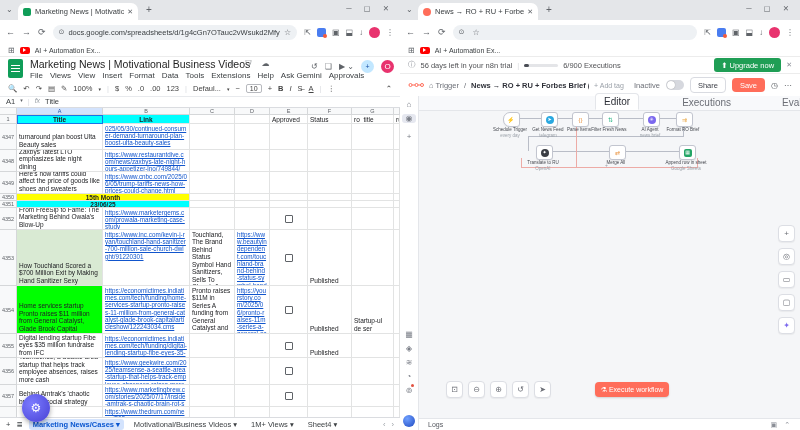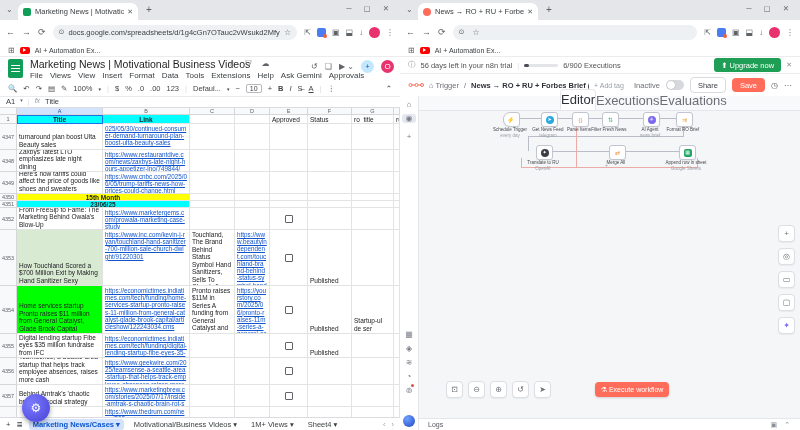--- a/index.html
+++ b/index.html
@@ -78,21 +78,21 @@
   .crumb{font-size:7.5px;color:#6b6e76;white-space:nowrap;}
   .wfname{font-size:7.5px;color:#2e3038;font-weight:bold;white-space:nowrap;overflow:hidden;max-width:118px;}
   .addtag{font-size:7px;color:#9aa0a8;white-space:nowrap;}
   .wf-right{margin-left:auto;display:flex;align-items:center;gap:6px;}
   .inactive-lbl{font-size:7.5px;color:#6b6e76;}
   .toggle{width:18px;height:10px;border-radius:6px;background:#d6d8de;position:relative;}
   .toggle:after{content:"";position:absolute;left:1px;top:1px;width:8px;height:8px;border-radius:50%;background:#fff;box-shadow:0 0 1px rgba(0,0,0,.4);}
   .btn-share{border:1px solid #d9dbe1;border-radius:4px;font-size:7.5px;color:#40434b;padding:2.5px 7px;background:#fff;}
   .btn-save{background:#ff6d5a;border-radius:4px;font-size:7.5px;color:#fff;padding:2.5px 8px;}
   .wftabs{position:absolute;top:96px;left:18px;right:0;height:15px;background:#f8f9fb;border-bottom:1px solid #e4e6ea;display:flex;align-items:flex-end;padding-left:142px;box-sizing:border-box;}
-  .wftab{font-size:13px;color:#6b6e76;padding:2px 0;border-radius:4px 4px 0 0;}
+  .wftab{font-size:10px;color:#6b6e76;padding:2px 8px;border-radius:4px 4px 0 0;margin-left:35px;}
   .wftab.active{background:#fff;border:1px solid #e4e6ea;border-bottom:1px solid #fff;color:#2e3038;}
   .canvas{position:absolute;top:111px;left:18px;right:0;bottom:12px;background:#f5f6f8;background-image:radial-gradient(#dfe1e6 0.5px,transparent 0.6px);background-size:10px 10px;overflow:hidden;}
   .leftrail{position:absolute;top:96px;left:0;bottom:0;width:18px;background:#fff;border-right:1px solid #e4e6ea;z-index:5;}
   .rail-ic{position:absolute;left:0;width:18px;text-align:center;font-size:8px;color:#7a7e87;}
   .rail-ic.active{background:#e6e8f0;border-radius:3px;margin:0 2px;width:14px;left:0;}
   .rail-avatar{position:absolute;left:3px;bottom:3px;width:12px;height:12px;border-radius:50%;background:radial-gradient(circle at 35% 30%,#6fa0ff,#1f49c0);}
   .rail-dot{position:absolute;width:3px;height:3px;border-radius:50%;background:#e25241;}
   .node{position:absolute;width:15px;height:13px;background:#fff;border:1px solid #c2c5cf;border-radius:3px;box-shadow:0 1px 1px rgba(0,0,0,.06);display:flex;align-items:center;justify-content:center;z-index:2;}
   .node.trigger{border-radius:7px 3px 3px 7px;}
   .nico{font-size:6px;line-height:1;}

